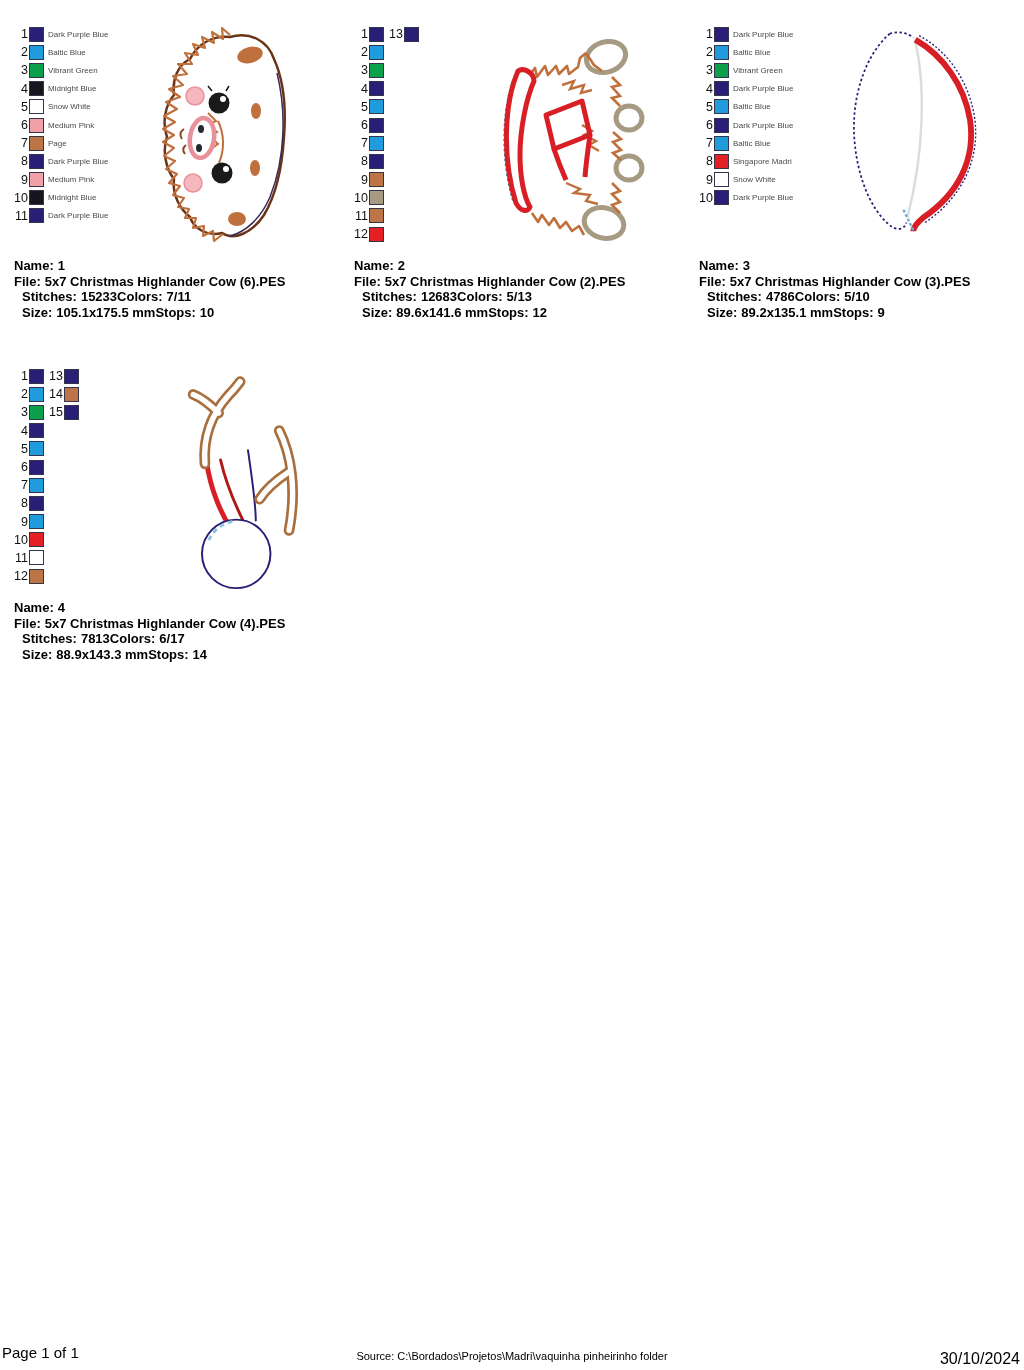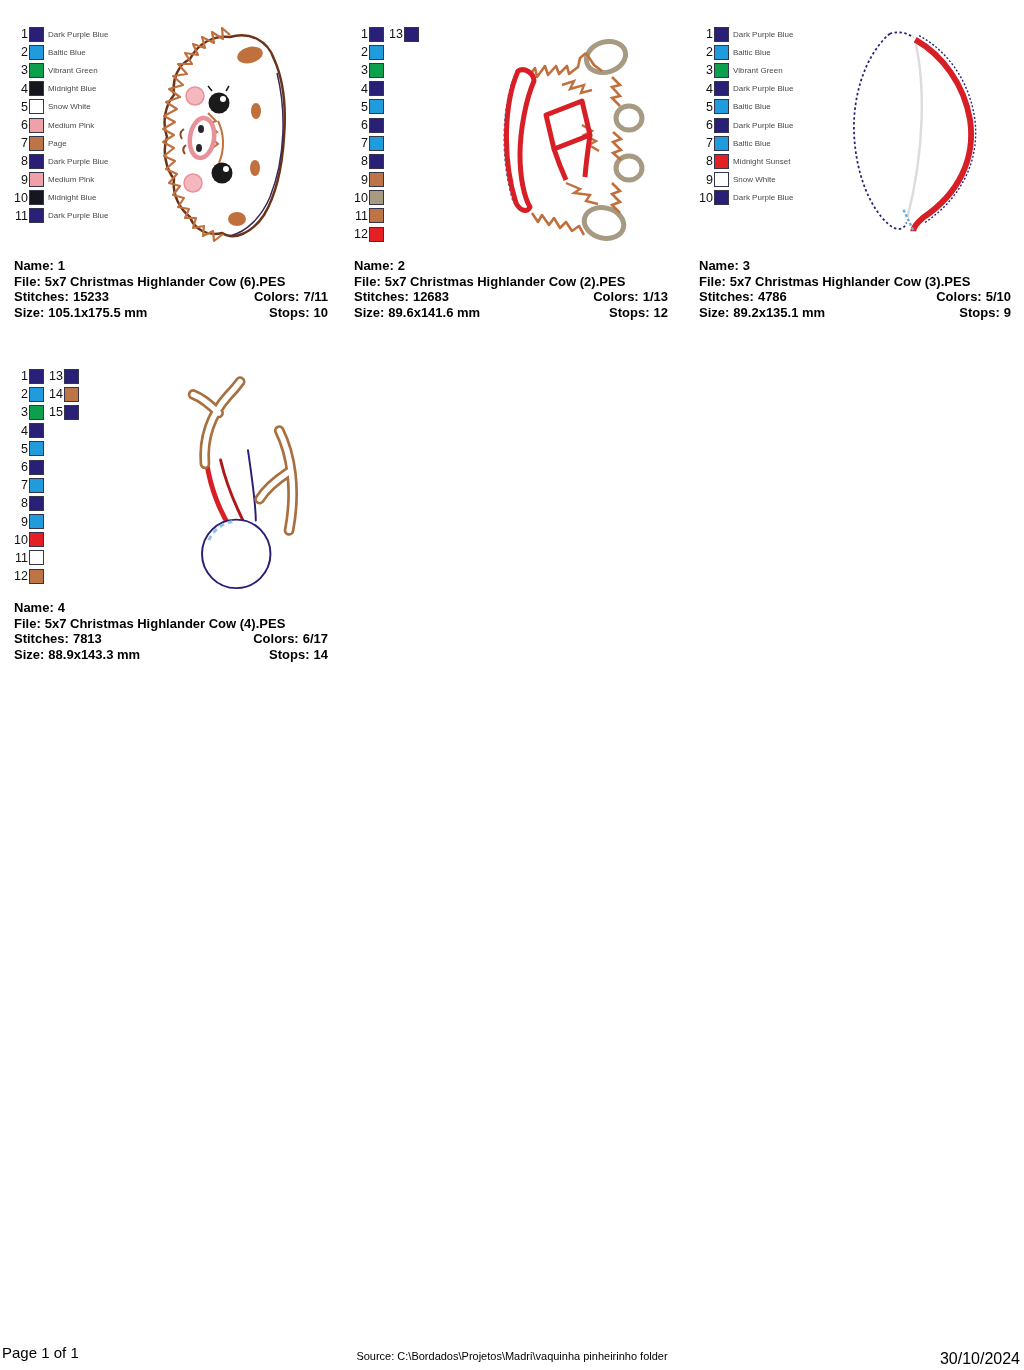--- a/index.html
+++ b/index.html
@@ -12,21 +12,21 @@
   .t-num.second{width:17px;margin-left:2px;}
   .t-swatch{flex:0 0 auto;width:13px;height:13px;border:1px solid #34344a;margin-left:1px;box-sizing:content-box;}
   .t-label{font-size:8px;color:#4a4a4a;margin-left:4px;white-space:nowrap;}
   
   .thumb{position:absolute;top:5px;width:205px;height:225px;}
   .thumb svg{display:block;width:100%;height:100%;}
   
   .meta{position:absolute;left:0;right:0;top:238px;font-size:13px;font-weight:bold;line-height:15.6px;}
   .m-line{white-space:nowrap;}
   .m-line .lbl{margin-right:4px;}
-  .m-split{display:flex;justify-content:space-between;}
+  .m-split{display:flex;margin-left:8px;}
   
   .footer-left{position:absolute;left:2px;top:1344px;font-size:15px;}
   .footer-center{position:absolute;left:0;width:100%;top:1350px;font-size:11px;text-align:center;}
   .footer-right{position:absolute;right:4px;top:1350px;font-size:16px;}
 </style>
 </head>
 <body>
 
 <section class="card" style="left:14px;top:20px;">
   <div class="thread-list">
@@ -198,21 +198,21 @@
       <path d="M80,90 L116,76 L124,110 L88,124 Z" fill="none" stroke="#d81f26" stroke-width="5" stroke-linejoin="round"></path>
       <path d="M88,124 C92,136 96,146 100,155" fill="none" stroke="#d81f26" stroke-width="5"></path>
       <path d="M124,110 C122,124 120,138 119,152" fill="none" stroke="#d81f26" stroke-width="5"></path>
     </svg>
   </div>
   <div class="meta">
     <div class="m-line"><span class="lbl">Name:</span><span>2</span></div>
     <div class="m-line"><span class="lbl">File:</span><span>5x7 Christmas Highlander Cow (2).PES</span></div>
     <div class="m-line m-split">
       <span><span class="lbl">Stitches:</span><span>12683</span></span>
-      <span><span class="lbl">Colors:</span><span>1/13</span></span>
+      <span><span class="lbl">Colors:</span><span>5/13</span></span>
     </div>
     <div class="m-line m-split">
       <span><span class="lbl">Size:</span><span>89.6x141.6 mm</span></span>
       <span><span class="lbl">Stops:</span><span>12</span></span>
     </div>
   </div>
 </section>
 
 <section class="card" style="left:699px;top:20px;width:312px;">
   <div class="thumb" style="left:124px;top:2px;">
@@ -258,21 +258,21 @@
         <span class="t-label">Dark Purple Blue</span>
       </div>
       <div class="t-row">
         <span class="t-num">7</span>
         <span class="t-swatch" style="background: rgb(32, 155, 220);"></span>
         <span class="t-label">Baltic Blue</span>
       </div>
       <div class="t-row">
         <span class="t-num">8</span>
         <span class="t-swatch" style="background: rgb(227, 33, 37);"></span>
-        <span class="t-label">Midnight Sunset</span>
+        <span class="t-label">Singapore Madri</span>
       </div>
       <div class="t-row">
         <span class="t-num">9</span>
         <span class="t-swatch" style="background: rgb(255, 255, 255);"></span>
         <span class="t-label">Snow White</span>
       </div>
       <div class="t-row">
         <span class="t-num">10</span>
         <span class="t-swatch" style="background: rgb(42, 31, 118);"></span>
         <span class="t-label">Dark Purple Blue</span>

